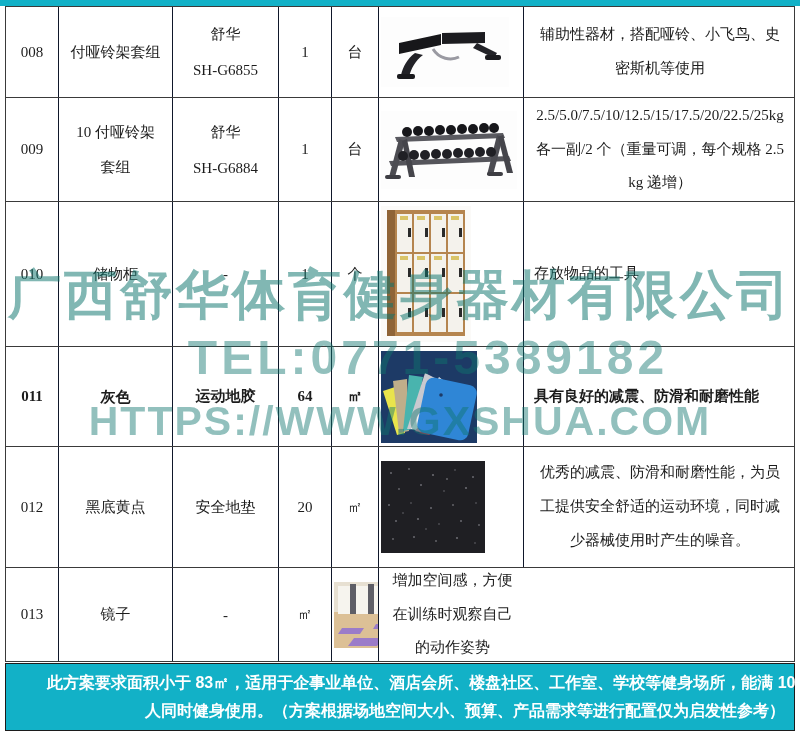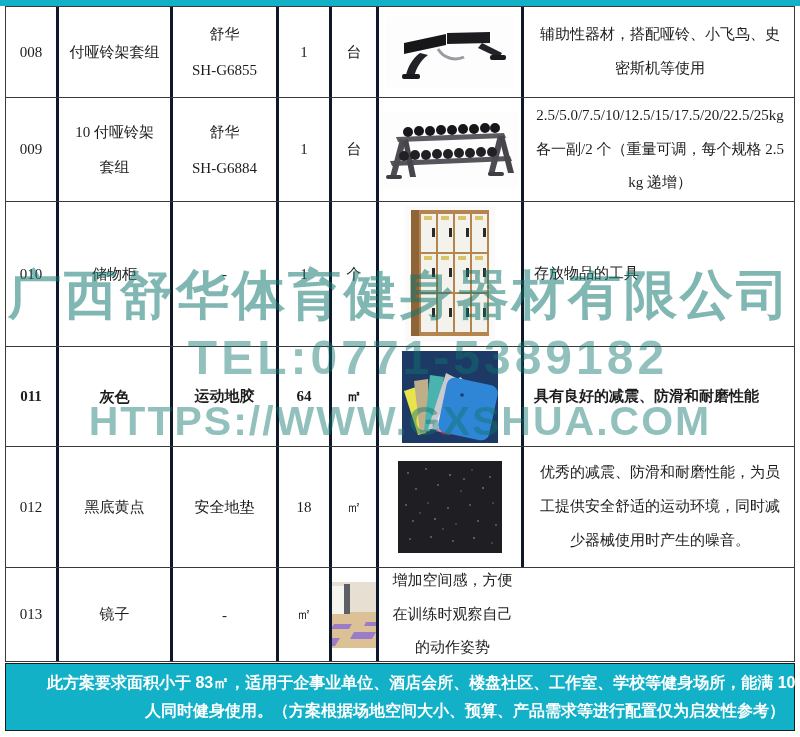--- a/index.html
+++ b/index.html
@@ -4,21 +4,21 @@
 <style>
   * { margin:0; padding:0; box-sizing:border-box; }
   body { background:#ffffff; font-family:"Liberation Serif","DejaVu Serif",serif; }
   .page { position:relative; width:800px; height:737px; background:#ffffff; overflow:hidden; margin:0 auto; }
 
   .top-strip { position:absolute; left:0; top:0; width:800px; height:6px; background:#12b1c7; }
 
   .gym-table { position:absolute; left:5px; top:6px; width:790px; border:1px solid #3a3a3a; background:#fff; }
   .t-row { display:grid; grid-template-columns:53px 114px 106px 53px 47px 145px 1fr; border-bottom:1px solid #3a3a3a; }
   .t-row:last-child { border-bottom:none; }
-  .cell { border-right:3px solid #0f172a; display:flex; flex-direction:column; align-items:center; justify-content:center; text-align:center; font-size:15px; color:#1c1c1c; padding:0 4px; overflow:hidden; }
+  .cell { border-right:1px solid #0f172a; display:flex; flex-direction:column; justify-content:center; text-align:center; font-size:15px; color:#1c1c1c; padding:0 4px; overflow:hidden; }
   .cell:last-child { border-right:none; }
   .cell.name { line-height:2.3; padding:0 10px; }
   .cell.brand { line-height:2.4; }
   .cell.desc { align-items:flex-start; justify-content:center; text-align:center; line-height:2.25; padding:2px 8px 2px 10px; word-break:break-all; }
   .cell.img { padding:2px; }
   .h91 { height:91px; } .h104 { height:104px; } .h145 { height:145px; }
   .h100 { height:100px;font-weight:bold; } .h121 { height:121px; } .h93 { height:93px; }
 
   .watermark { position:absolute; left:0; width:800px; text-align:center; white-space:nowrap;
     font-family:"Liberation Sans","DejaVu Sans",sans-serif; font-weight:bold; color:#0f766e; z-index:6; pointer-events:none; }
@@ -199,21 +199,21 @@
       <div class="cell desc">具有良好的减震、防滑和耐磨性能</div>
     </div>
 
     <div class="t-row h121">
       <div class="cell">012</div>
       <div class="cell brand">
         <div>黑底黄点</div>
         <div></div>
       </div>
       <div class="cell name">安全地垫</div>
-      <div class="cell">18</div>
+      <div class="cell">20</div>
       <div class="cell">㎡</div>
       <div class="cell img">
         <svg width="104" height="92" viewBox="0 0 104 92">
           <rect x="0" y="0" width="104" height="92" fill="#1f1f23"></rect>
           <g fill="#6a6a70">
             <circle cx="10" cy="12" r="1"></circle>
               <circle cx="28" cy="8" r="0.9"></circle>
               <circle cx="52" cy="14" r="1.1"></circle>
             <circle cx="74" cy="9" r="0.8"></circle>
               <circle cx="92" cy="16" r="1"></circle>

